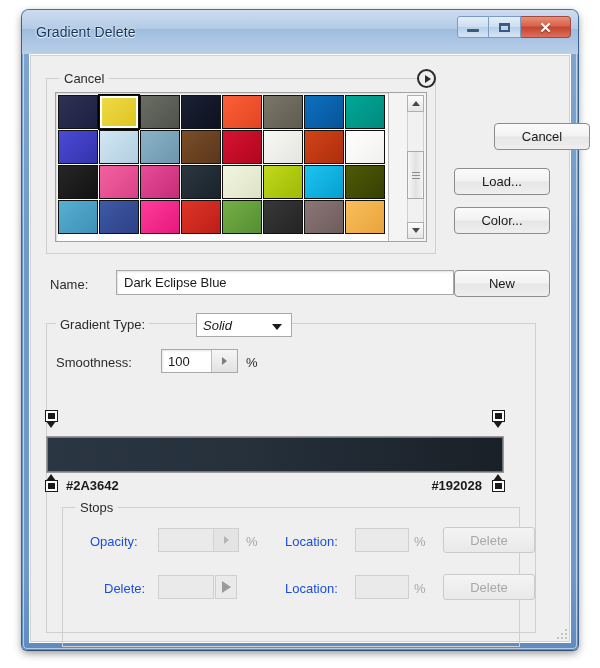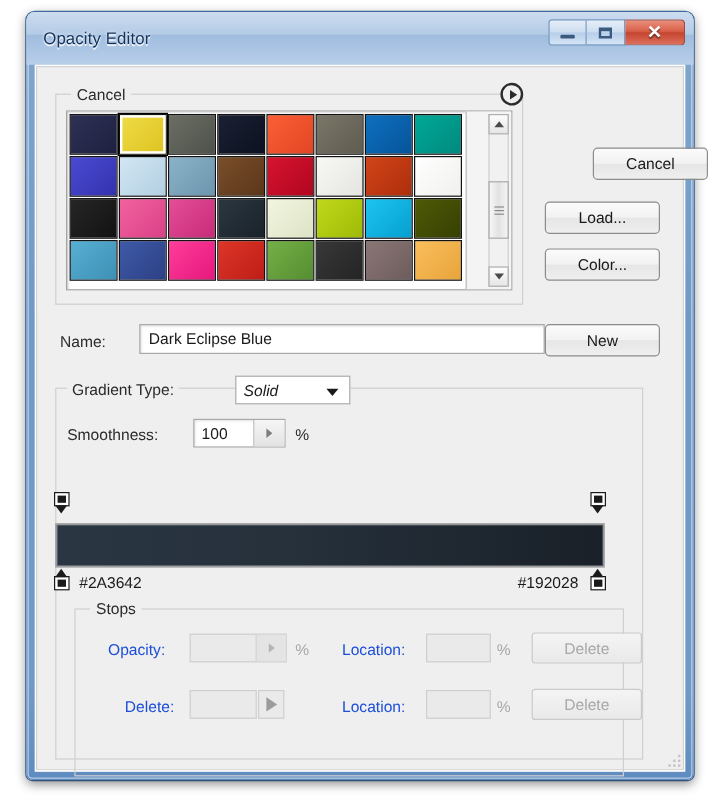--- a/index.html
+++ b/index.html
@@ -384,20 +384,21 @@
   }
   #sm-pct { left: 216px; top: 300px; }
 
   
   .grad-wrap {
     position: absolute;
     left: 16px;
     top: 355px;
     width: 458px;
     height: 90px;
+    font-weight: bold;
   }
   .grad-bar {
     position: absolute;
     left: 0;
     top: 26px;
     width: 458px;
     height: 37px;
     border: 1px solid #9b9b9b;
     box-sizing: border-box;
     box-shadow: inset 0 0 0 1px rgba(255,255,255,0.35);
@@ -572,21 +573,21 @@
 </style>
 </head>
 <body>
 
 <div id="screen">
 
   <div class="window-frame">
     <div class="frame-inner-hi"></div>
 
     <div class="titlebar">
-      <div class="title-text">Opacity Editor</div>
+      <div class="title-text">Gradient Delete</div>
       <div class="win-buttons">
         <div class="win-btn">
           <span class="glyph-min"></span>
         </div>
         <div class="win-btn">
           <span class="glyph-max"></span>
         </div>
         <div class="win-btn close">
           <span class="glyph-close">✕</span>
         </div>

